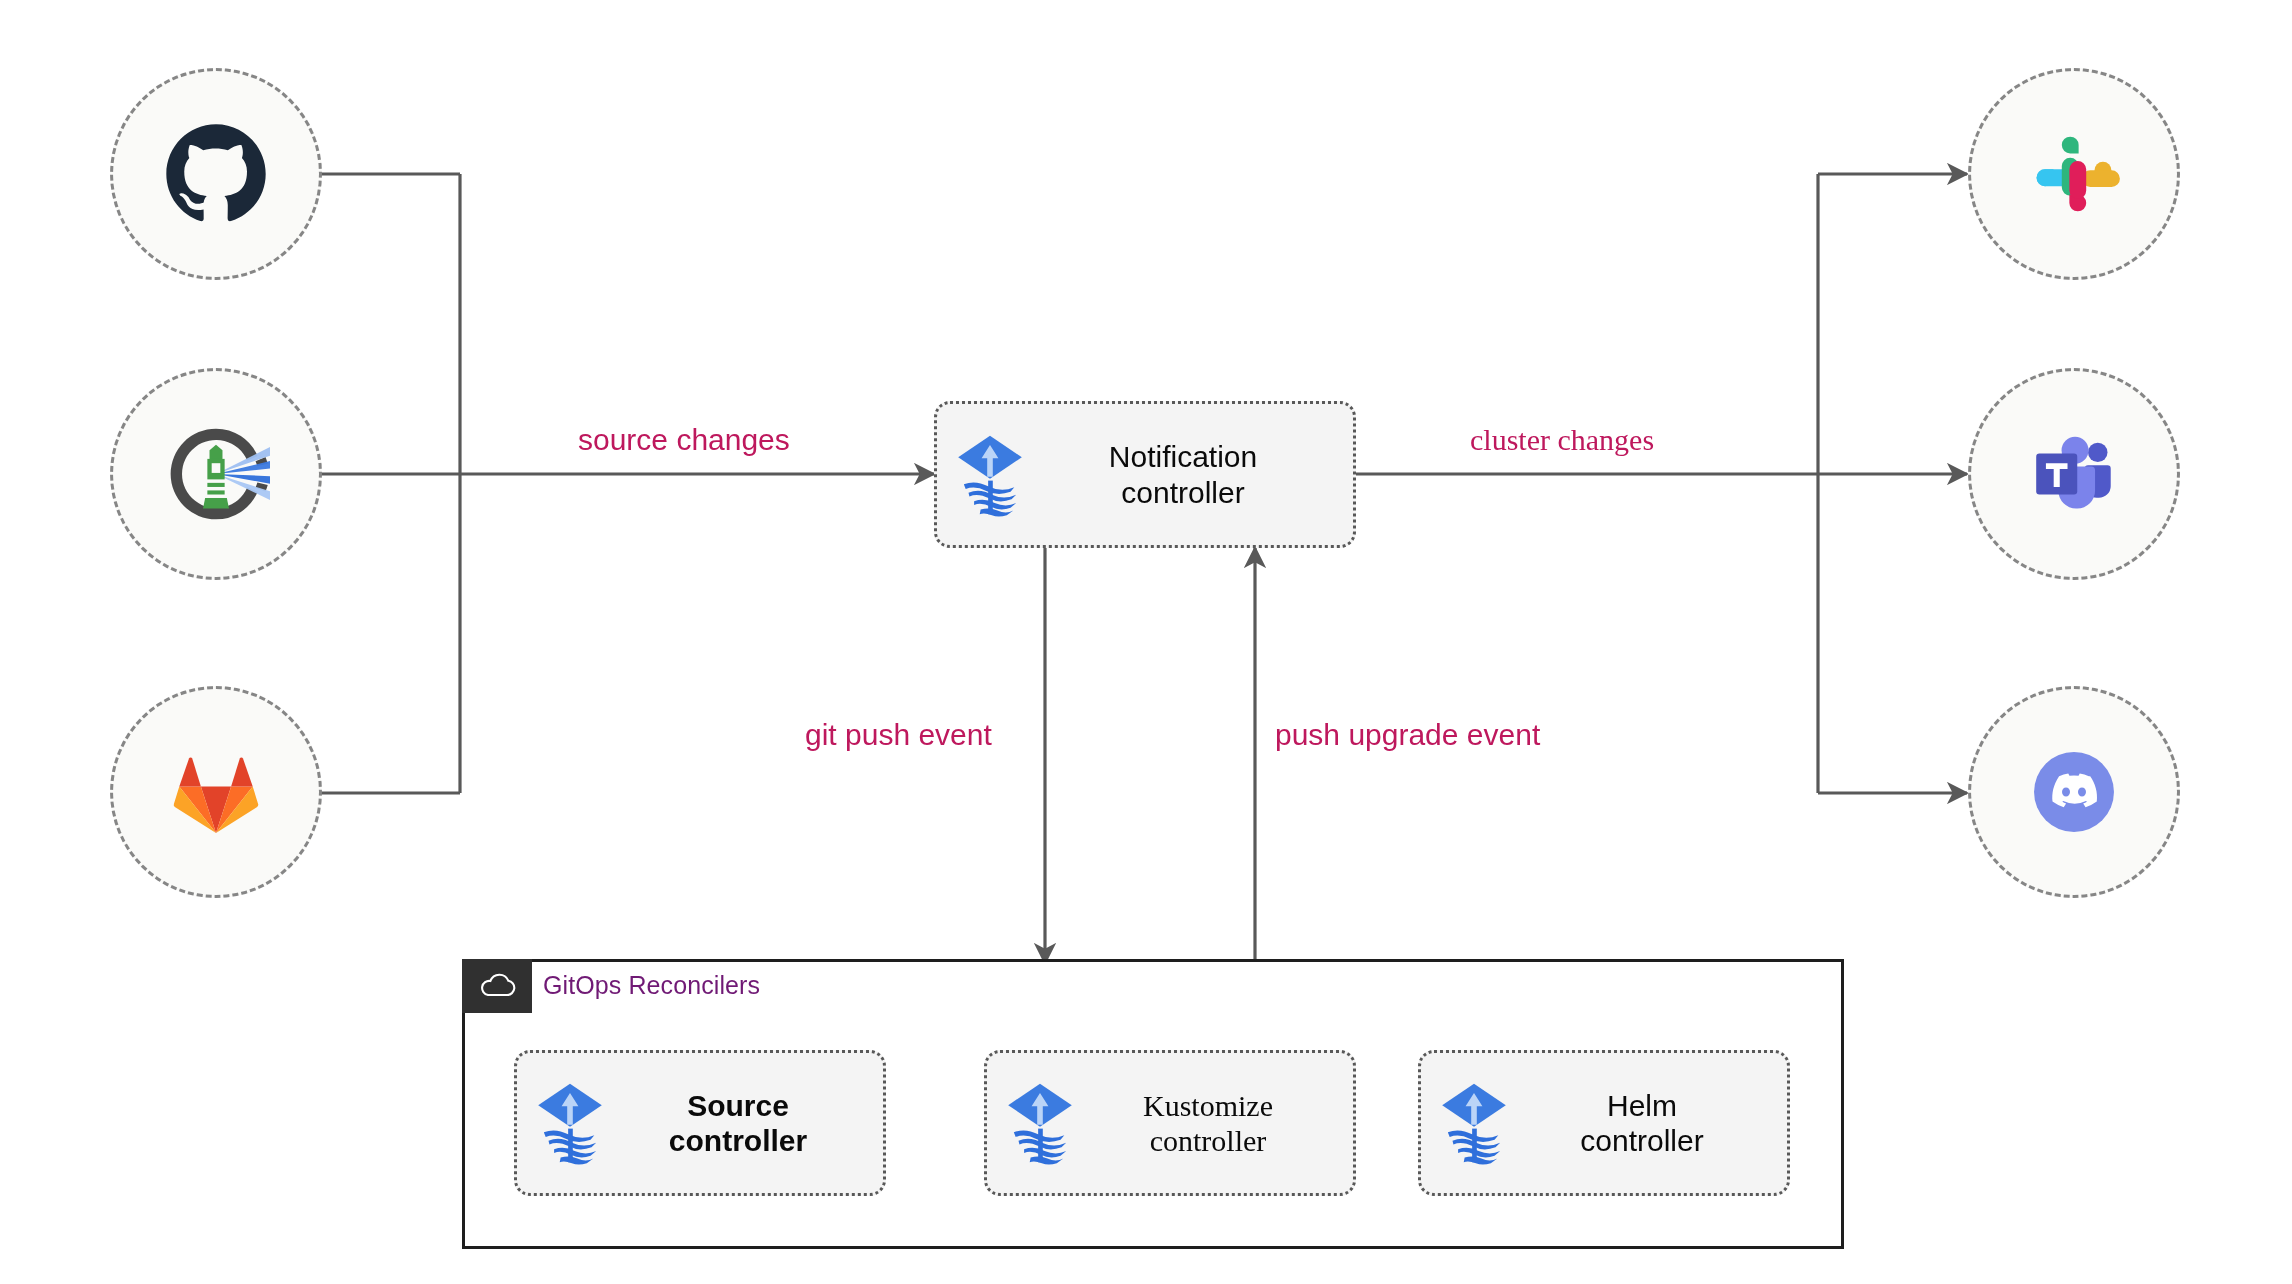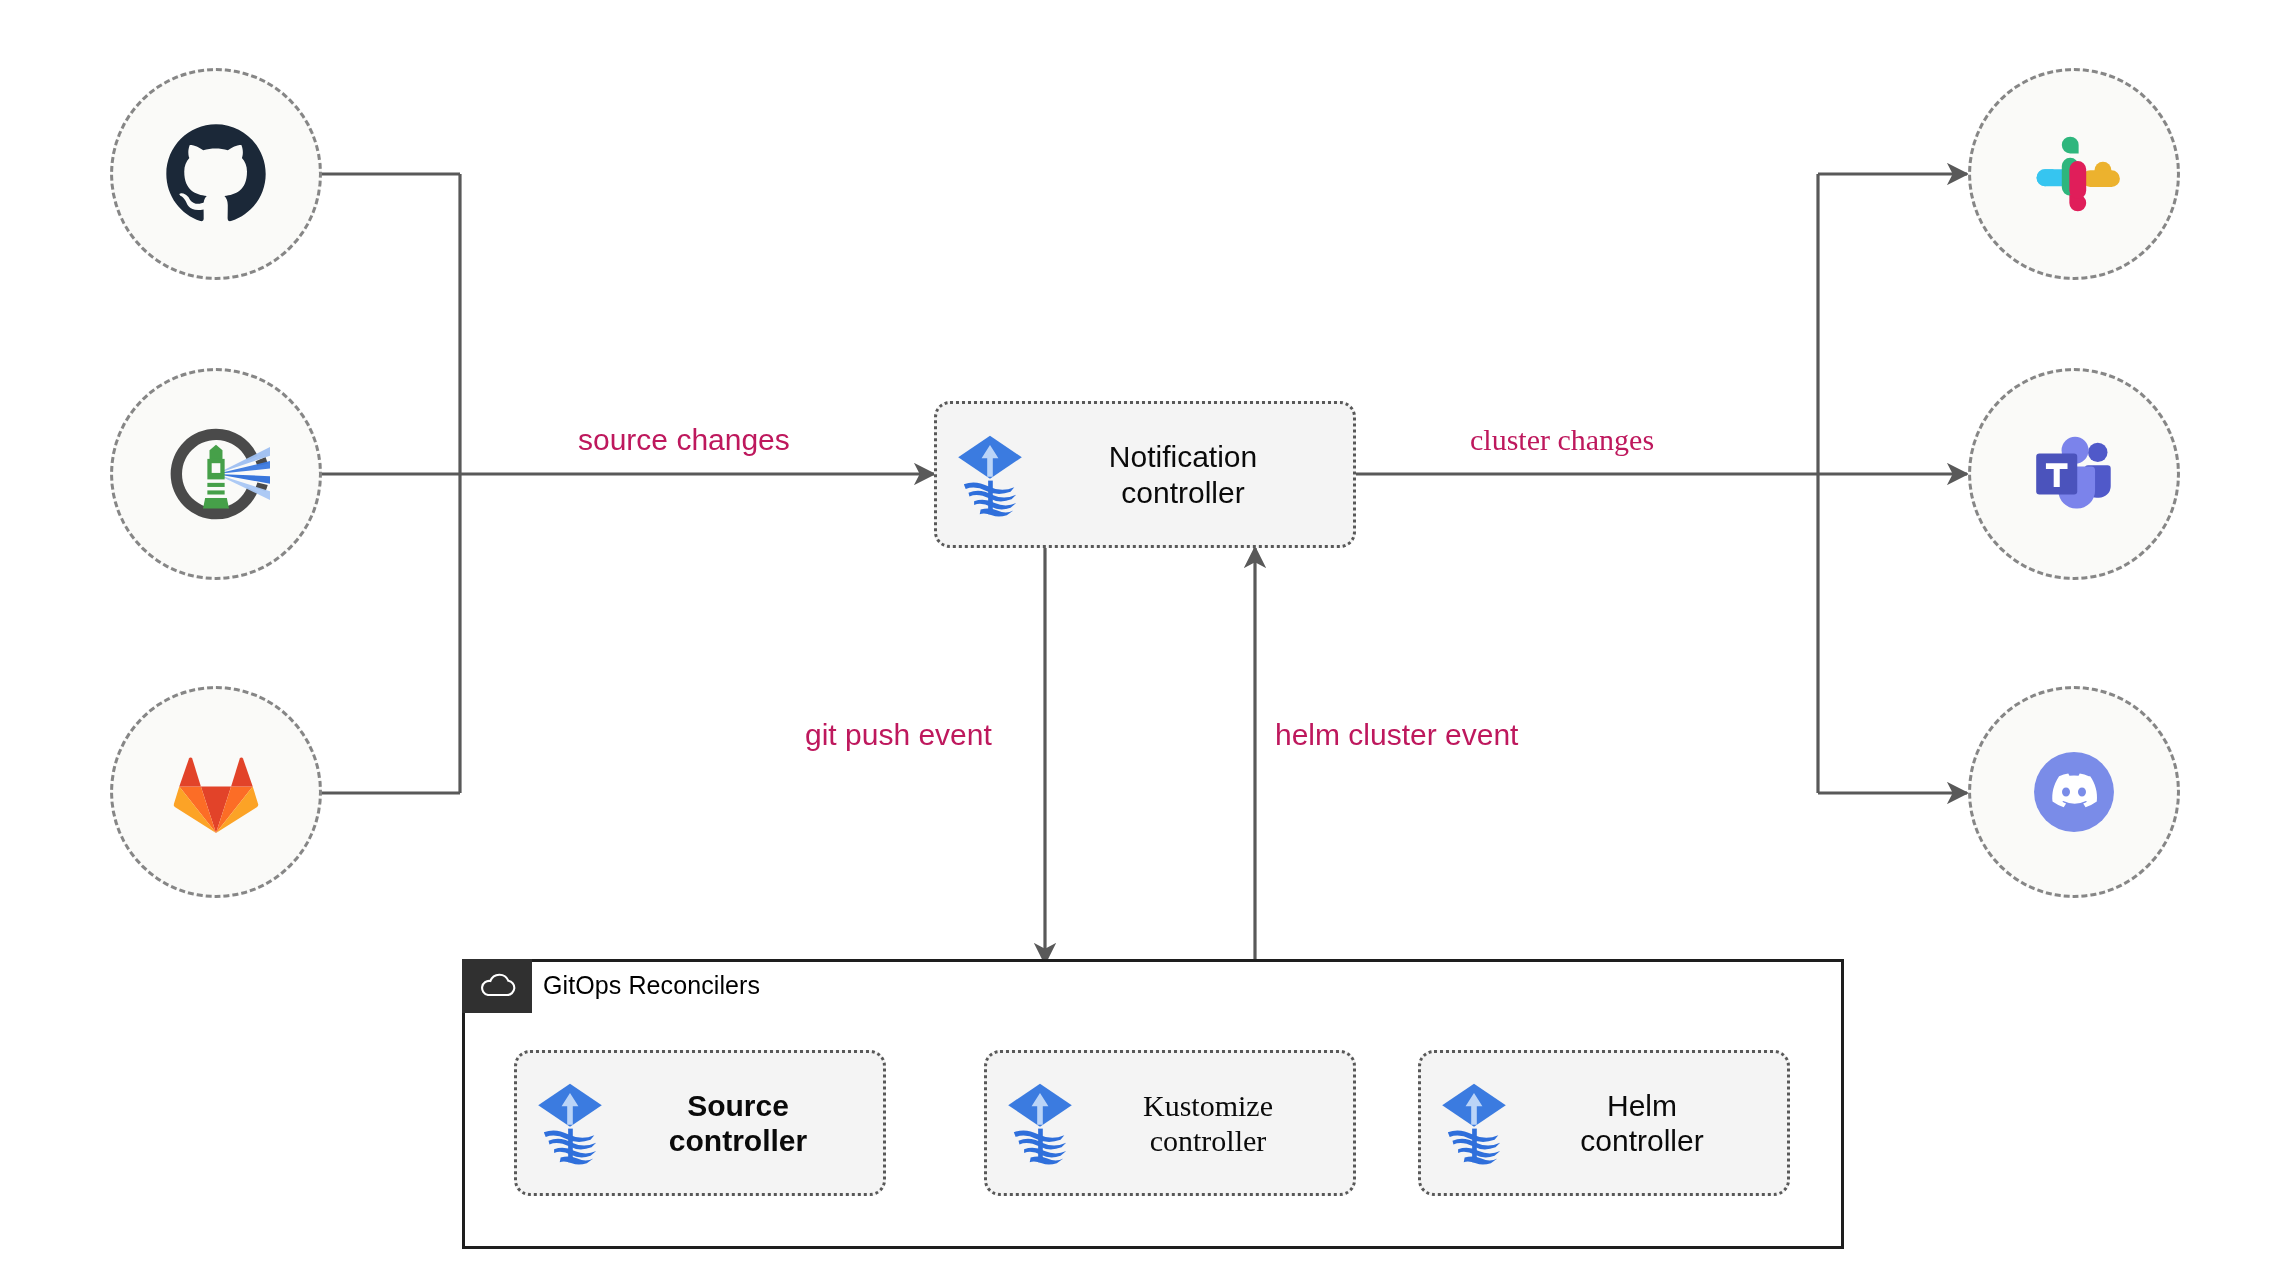--- a/index.html
+++ b/index.html
@@ -95,21 +95,21 @@
     background: #303030;
     display: flex;
     align-items: center;
     justify-content: center;
   }
   #gitops-title {
     position: absolute;
     left: 543px;
     top: 953px;
     font-size: 25px;
-    color: #000000;
+    color: #701a75;
     letter-spacing: 0.1px;
   }
 
   
   .edge-label {
     position: absolute;
     font-size: 30px;
     color: #be185d;
     white-space: nowrap;
   }
@@ -296,15 +296,15 @@
     <div class="ctrl-label">Helm
 controller</div>
   </div>
 
   <div class="edge-label" style="left:578px; top:405px;">source changes</div>
 
   <div class="edge-label" style="left:1470px; top:405px;font-family:Liberation Serif, serif;">cluster changes</div>
 
   <div class="edge-label" style="left:805px; top:700px;">git push event</div>
 
-  <div class="edge-label" style="left:1275px; top:700px;">helm cluster event</div>
+  <div class="edge-label" style="left:1275px; top:700px;">push upgrade event</div>
 
 </div>
 
 </body></html>

